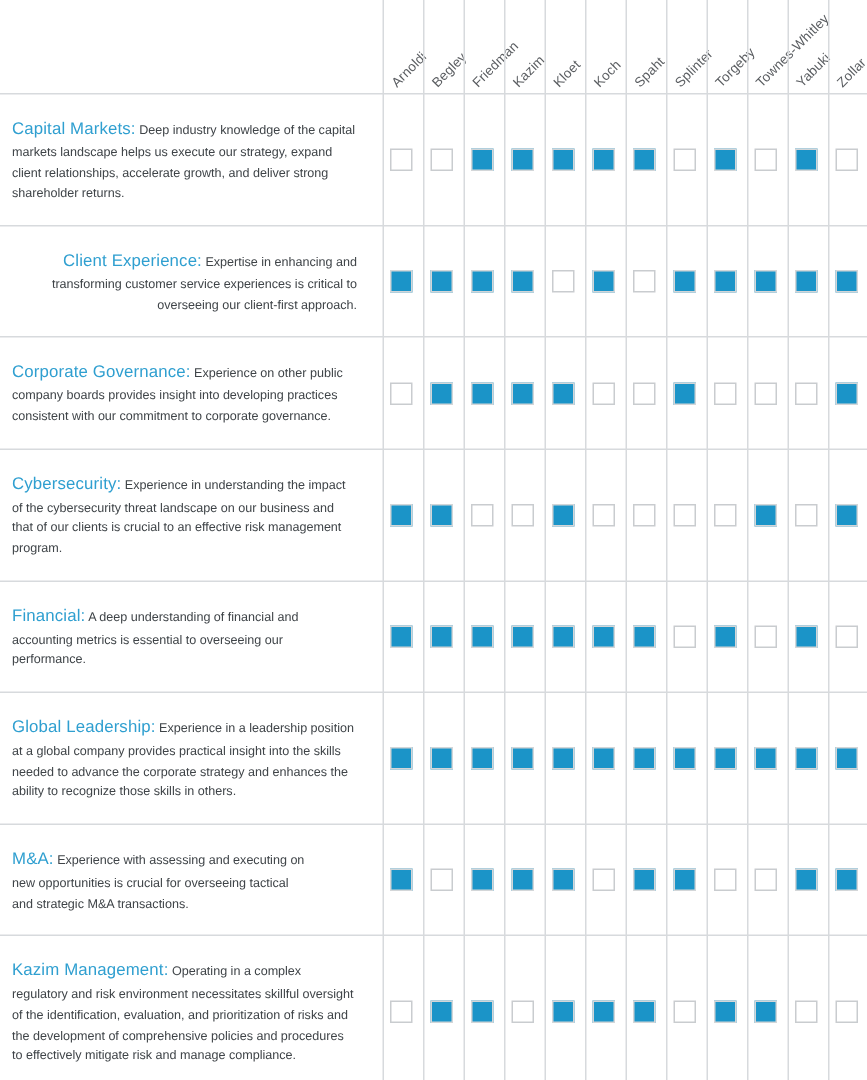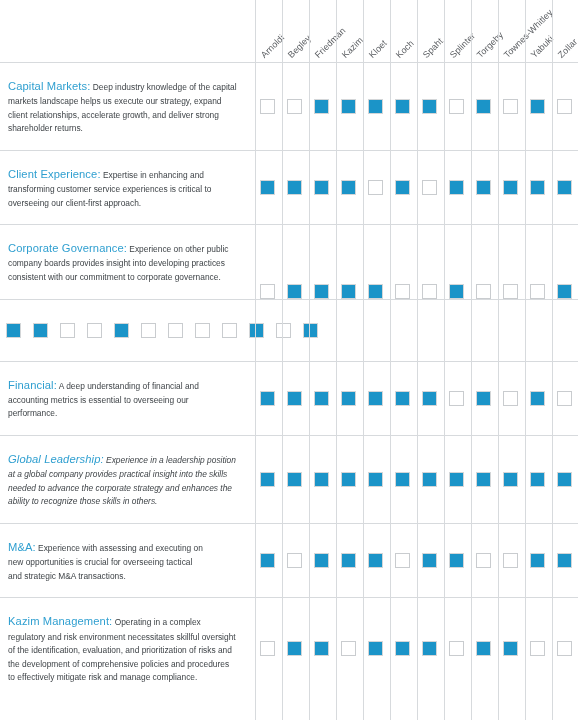--- a/index.html
+++ b/index.html
@@ -187,103 +187,104 @@
             <div class="box"></div>
           </div>
           <div class="cell">
             <div class="box on"></div>
           </div>
           <div class="cell">
             <div class="box"></div>
           </div>
         </div>
       </div>
+      <div class="row" style="min-height: 62px; text-align: right;">
+        <div class="desc"><span class="skill-name">Client Experience:</span><span class="skill-desc"> Expertise in enhancing and transforming customer service experiences is critical to overseeing our client-first approach.</span></div>
+        <div class="cells">
+          <div class="cell">
+            <div class="box on"></div>
+          </div>
+          <div class="cell">
+            <div class="box on"></div>
+          </div>
+          <div class="cell">
+            <div class="box on"></div>
+          </div>
+          <div class="cell">
+            <div class="box on"></div>
+          </div>
+          <div class="cell">
+            <div class="box"></div>
+          </div>
+          <div class="cell">
+            <div class="box on"></div>
+          </div>
+          <div class="cell">
+            <div class="box"></div>
+          </div>
+          <div class="cell">
+            <div class="box on"></div>
+          </div>
+          <div class="cell">
+            <div class="box on"></div>
+          </div>
+          <div class="cell">
+            <div class="box on"></div>
+          </div>
+          <div class="cell">
+            <div class="box on"></div>
+          </div>
+          <div class="cell">
+            <div class="box on"></div>
+          </div>
+        </div>
+      </div>
+      <div class="row" style="min-height: 65px;">
+        <div class="desc"><span class="skill-name">Corporate Governance:</span><span class="skill-desc"> Experience on other public company boards provides insight into developing practices consistent with our commitment to corporate governance.</span></div>
+        <div class="cells">
+          <div class="cell">
+            <div class="box"></div>
+          </div>
+          <div class="cell">
+            <div class="box on"></div>
+          </div>
+          <div class="cell">
+            <div class="box on"></div>
+          </div>
+          <div class="cell">
+            <div class="box on"></div>
+          </div>
+          <div class="cell">
+            <div class="box on"></div>
+          </div>
+          <div class="cell">
+            <div class="box"></div>
+          </div>
+          <div class="cell">
+            <div class="box"></div>
+          </div>
+          <div class="cell">
+            <div class="box on"></div>
+          </div>
+          <div class="cell">
+            <div class="box"></div>
+          </div>
+          <div class="cell">
+            <div class="box"></div>
+          </div>
+          <div class="cell">
+            <div class="box"></div>
+          </div>
+          <div class="cell">
+            <div class="box on"></div>
+          </div>
+        </div>
+      </div>
       <div class="row" style="min-height: 62px;">
-        <div class="desc"><span class="skill-name">Client Experience:</span><span class="skill-desc"> Expertise in enhancing and transforming customer service experiences is critical to overseeing our client-first approach.</span></div>
-        <div class="cells">
-          <div class="cell">
-            <div class="box on"></div>
-          </div>
-          <div class="cell">
-            <div class="box on"></div>
-          </div>
-          <div class="cell">
-            <div class="box on"></div>
-          </div>
-          <div class="cell">
-            <div class="box on"></div>
-          </div>
-          <div class="cell">
-            <div class="box"></div>
-          </div>
-          <div class="cell">
-            <div class="box on"></div>
-          </div>
-          <div class="cell">
-            <div class="box"></div>
-          </div>
-          <div class="cell">
-            <div class="box on"></div>
-          </div>
-          <div class="cell">
-            <div class="box on"></div>
-          </div>
-          <div class="cell">
-            <div class="box on"></div>
-          </div>
-          <div class="cell">
-            <div class="box on"></div>
-          </div>
-          <div class="cell">
-            <div class="box on"></div>
-          </div>
-        </div>
-      </div>
-      <div class="row" style="min-height: 65px; align-items: flex-end;">
-        <div class="desc"><span class="skill-name">Corporate Governance:</span><span class="skill-desc"> Experience on other public company boards provides insight into developing practices consistent with our commitment to corporate governance.</span></div>
-        <div class="cells">
-          <div class="cell">
-            <div class="box"></div>
-          </div>
-          <div class="cell">
-            <div class="box on"></div>
-          </div>
-          <div class="cell">
-            <div class="box on"></div>
-          </div>
-          <div class="cell">
-            <div class="box on"></div>
-          </div>
-          <div class="cell">
-            <div class="box on"></div>
-          </div>
-          <div class="cell">
-            <div class="box"></div>
-          </div>
-          <div class="cell">
-            <div class="box"></div>
-          </div>
-          <div class="cell">
-            <div class="box on"></div>
-          </div>
-          <div class="cell">
-            <div class="box"></div>
-          </div>
-          <div class="cell">
-            <div class="box"></div>
-          </div>
-          <div class="cell">
-            <div class="box"></div>
-          </div>
-          <div class="cell">
-            <div class="box on"></div>
-          </div>
-        </div>
-      </div>
-      <div class="row" style="min-height: 62px;">
+        <div class="desc"><span class="skill-name">Cybersecurity:</span><span class="skill-desc"> Experience in understanding the impact of the cybersecurity threat landscape on our business and that of our clients is crucial to an effective risk management program.</span></div>
         <div class="cells">
           <div class="cell">
             <div class="box on"></div>
           </div>
           <div class="cell">
             <div class="box on"></div>
           </div>
           <div class="cell">
             <div class="box"></div>
           </div>
@@ -350,21 +351,21 @@
             <div class="box"></div>
           </div>
           <div class="cell">
             <div class="box on"></div>
           </div>
           <div class="cell">
             <div class="box"></div>
           </div>
         </div>
       </div>
-      <div class="row" style="min-height: 65px; font-style: italic;">
+      <div class="row" style="min-height: 65px;">
         <div class="desc"><span class="skill-name">Global Leadership:</span><span class="skill-desc"> Experience in a leadership position at a global company provides practical insight into the skills needed to advance the corporate strategy and enhances the ability to recognize those skills in others.</span></div>
         <div class="cells">
           <div class="cell">
             <div class="box on"></div>
           </div>
           <div class="cell">
             <div class="box on"></div>
           </div>
           <div class="cell">
             <div class="box on"></div>

